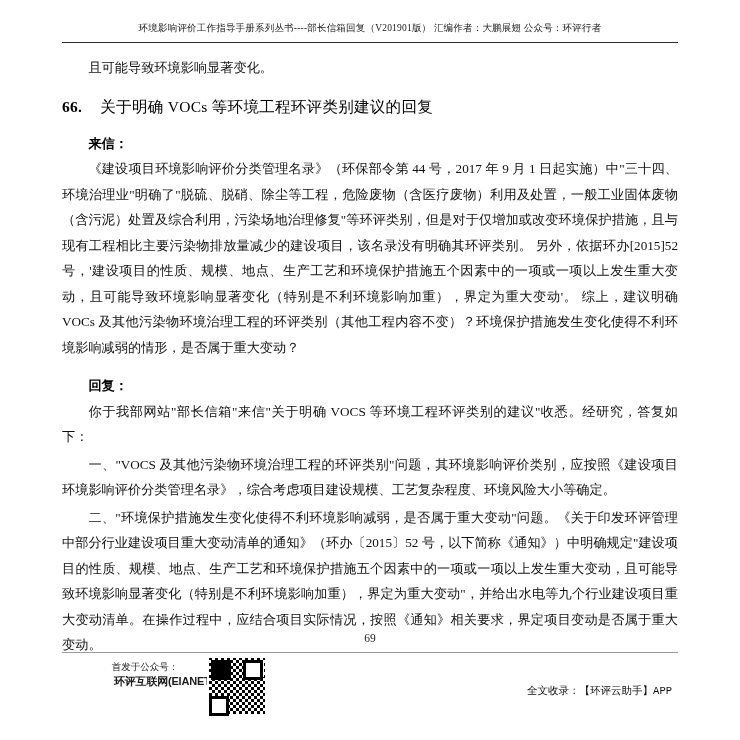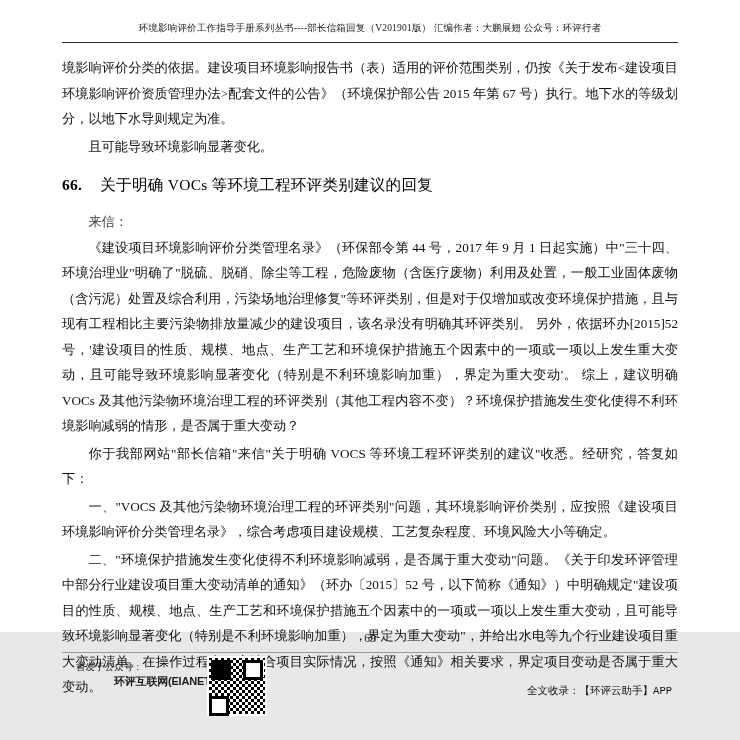--- a/index.html
+++ b/index.html
@@ -9,21 +9,21 @@
   }
   body {
     width: 740px;
     height: 740px;
     overflow: hidden;
     font-family: "Liberation Serif", serif;
   }
   .page {
     position: relative;
     width: 740px;
-    height: 632px;
+    height: 740px;
     background: #ffffff;
     box-sizing: border-box;
     padding: 0;
   }
   .header {
     position: absolute;
     top: 22px;
     left: 0;
     width: 740px;
     text-align: center;
@@ -76,21 +76,22 @@
   }
   .sec-title {
     font-weight: normal;
     font-size: 15.5px;
   }
   .label-line {
     text-indent: 2em;
     font-size: 13.2px;
     line-height: 25.5px;
     margin: 13px 0 0 0;
-    color: #404040;
+    color: #000000;
+    font-weight: bold;
   }
   .footer-page {
     position: absolute;
     top: 632px;
     left: 0;
     width: 740px;
     text-align: center;
     font-size: 11.5px;
     color: #222;
     font-family: "Liberation Serif", serif;
@@ -110,20 +111,21 @@
     width: 616px;
     height: 60px;
   }
   .f-left {
     position: absolute;
     left: 14px;
     top: 2px;
     font-size: 10px;
     line-height: 14px;
     color: #1c1c1c;
+    text-align: center;
     font-family: "Liberation Sans", sans-serif;
   }
   .f-left .l1 { font-size: 9.5px; }
   .f-left .l2 { font-size: 11px; font-weight: bold; letter-spacing: -0.2px; margin-left: 38px;}
   .qr {
     position: absolute;
     left: 145px;
     top: -2px;
     width: 56px;
     height: 56px;
@@ -163,31 +165,31 @@
 </head>
 <body>
 
 <div class="page">
 
   <div class="header">环境影响评价工作指导手册系列丛书----部长信箱回复（V201901版）  汇编作者：大鹏展翅  公众号：环评行者</div>
   <div class="header-rule"></div>
 
   <div class="content">
 
-    <p class="para">境影响评价分类的依据。建设项目环境影响报告书（表）适用的评价范围类别，仍按《关于发布&lt;建设项目环境影响评价资质管理办法&gt;配套文件的公告》（环境保护部公告 2015 年第 67 号）执行。地下水的等级划分，以地下水导则规定为准。</p>
     <p class="para indent2">且可能导致环境影响显著变化。</p>
 
     <div class="sec-head">
       <span class="sec-num">66.</span>
       <span class="sec-title">关于明确 VOCs 等环境工程环评类别建议的回复</span>
     </div>
 
     <p class="label-line">来信：</p>
     <p class="para indent2">《建设项目环境影响评价分类管理名录》（环保部令第 44 号，2017 年 9 月 1 日起实施）中"三十四、环境治理业"明确了"脱硫、脱硝、除尘等工程，危险废物（含医疗废物）利用及处置，一般工业固体废物（含污泥）处置及综合利用，污染场地治理修复"等环评类别，但是对于仅增加或改变环境保护措施，且与现有工程相比主要污染物排放量减少的建设项目，该名录没有明确其环评类别。 另外，依据环办[2015]52 号，'建设项目的性质、规模、地点、生产工艺和环境保护措施五个因素中的一项或一项以上发生重大变动，且可能导致环境影响显著变化（特别是不利环境影响加重），界定为重大变动'。 综上，建议明确 VOCs 及其他污染物环境治理工程的环评类别（其他工程内容不变）？环境保护措施发生变化使得不利环境影响减弱的情形，是否属于重大变动？</p>
 
+    <p class="label-line">回复：</p>
     <p class="para indent2">你于我部网站"部长信箱"来信"关于明确 VOCS 等环境工程环评类别的建议"收悉。经研究，答复如下：</p>
     <p class="para indent2">一、"VOCS 及其他污染物环境治理工程的环评类别"问题，其环境影响评价类别，应按照《建设项目环境影响评价分类管理名录》，综合考虑项目建设规模、工艺复杂程度、环境风险大小等确定。</p>
     <p class="para indent2">二、"环境保护措施发生变化使得不利环境影响减弱，是否属于重大变动"问题。《关于印发环评管理中部分行业建设项目重大变动清单的通知》（环办〔2015〕52 号，以下简称《通知》）中明确规定"建设项目的性质、规模、地点、生产工艺和环境保护措施五个因素中的一项或一项以上发生重大变动，且可能导致环境影响显著变化（特别是不利环境影响加重），界定为重大变动"，并给出水电等九个行业建设项目重大变动清单。在操作过程中，应结合项目实际情况，按照《通知》相关要求，界定项目变动是否属于重大变动。</p>
 
   </div>
 
   <div class="footer-page">69</div>
   <div class="footer-rule"></div>
 
   <div class="footer">

